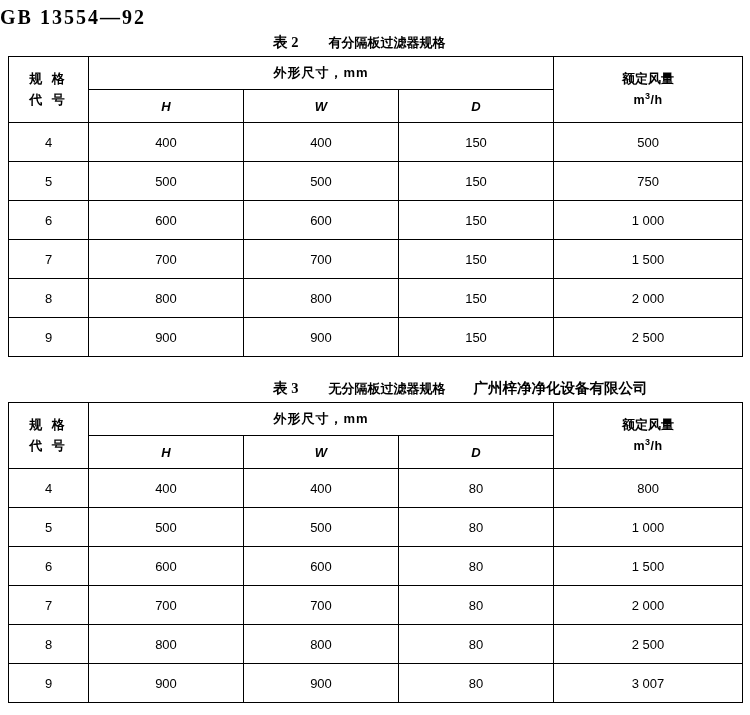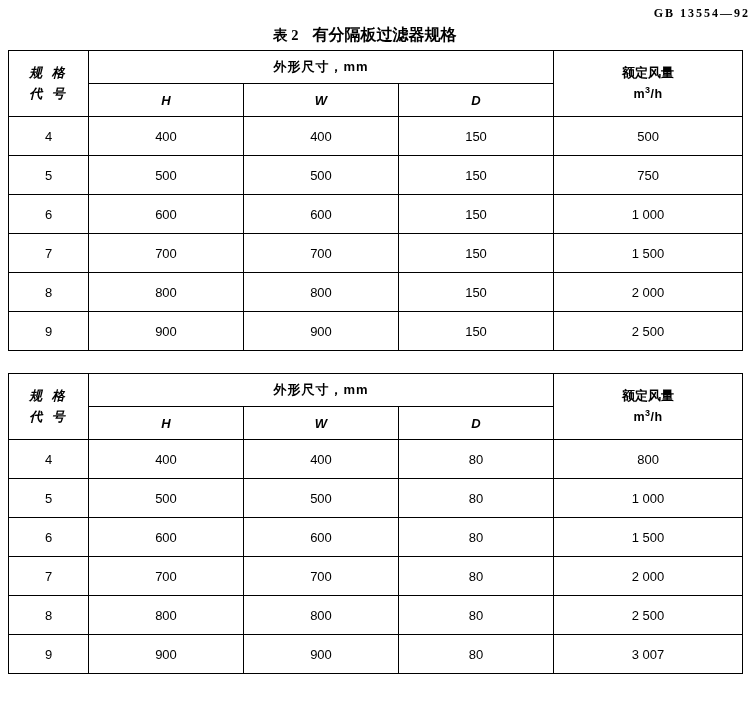--- a/index.html
+++ b/index.html
@@ -15,24 +15,24 @@
     position: relative;
     overflow: hidden;
   }
   .page {
     width: 750px;
     height: 715px;
     position: relative;
     box-sizing: border-box;
   }
   .doc-header {
-    text-align: right;
+    text-align: left;
     font-family: "Liberation Serif", serif;
     font-weight: bold;
-    font-size: 12px;
+    font-size: 20px;
     letter-spacing: 2px;
     padding-top: 6px;
     padding-bottom: 4px;
   }
   .table-block {
     padding: 0 8px;
     box-sizing: border-box;
   }
   .caption-row {
     display: flex;
@@ -48,22 +48,22 @@
   }
   .caption-label {
     font-family: Liberation Serif, serif;
     font-weight: bold;
     font-size: 14.5px;
     flex: 0 0 auto;
   }
   .caption-title {
     font-family: "Liberation Sans", sans-serif;
     font-weight: bold;
-    font-size: 16px;
-    margin-left: 14px;
+    font-size: 13px;
+    margin-left: 30px;
     flex: 0 0 auto;
   }
   .caption-extra {
     font-family: "Liberation Sans", sans-serif;
     font-size: 14.5px;
     margin-left: 10px;
     flex: 0 0 auto;
   }
   .caption-extra.cn {
     font-weight: bold;
@@ -80,21 +80,20 @@
     vertical-align: middle;
     font-size: 13px;
     font-family: "Liberation Sans", sans-serif;
     padding: 0;
   }
   .th-code {
     font-weight: bold;
     font-size: 13.5px;
     line-height: 1.55;
     letter-spacing: 3px;
-    font-style: italic;
   }
   .th-dim {
     font-weight: bold;
     font-size: 13.5px;
     letter-spacing: 1px;
   }
   .th-flow {
     font-weight: bold;
     font-size: 13.5px;
     line-height: 1.6;
@@ -204,20 +203,26 @@
           <td class="data-cell">150</td>
           <td class="data-cell">2 500</td>
         </tr>
       </tbody>
     </table>
   </div>
 
   <div class="gap"></div>
 
   <div class="table-block">
+    <div class="caption-row">
+      <span class="caption-spacer"></span>
+      <span class="caption-label">表 3</span>
+      <span class="caption-title">无分隔板过滤器规格</span>
+      <span class="caption-extra cn">广州梓净净化设备有限公司</span>
+    </div>
 
     <table class="spec">
       <colgroup>
         <col style="width:80px">
         <col style="width:155px">
         <col style="width:155px">
         <col style="width:155px">
         <col style="width:189px">
       </colgroup>
       <tbody>

